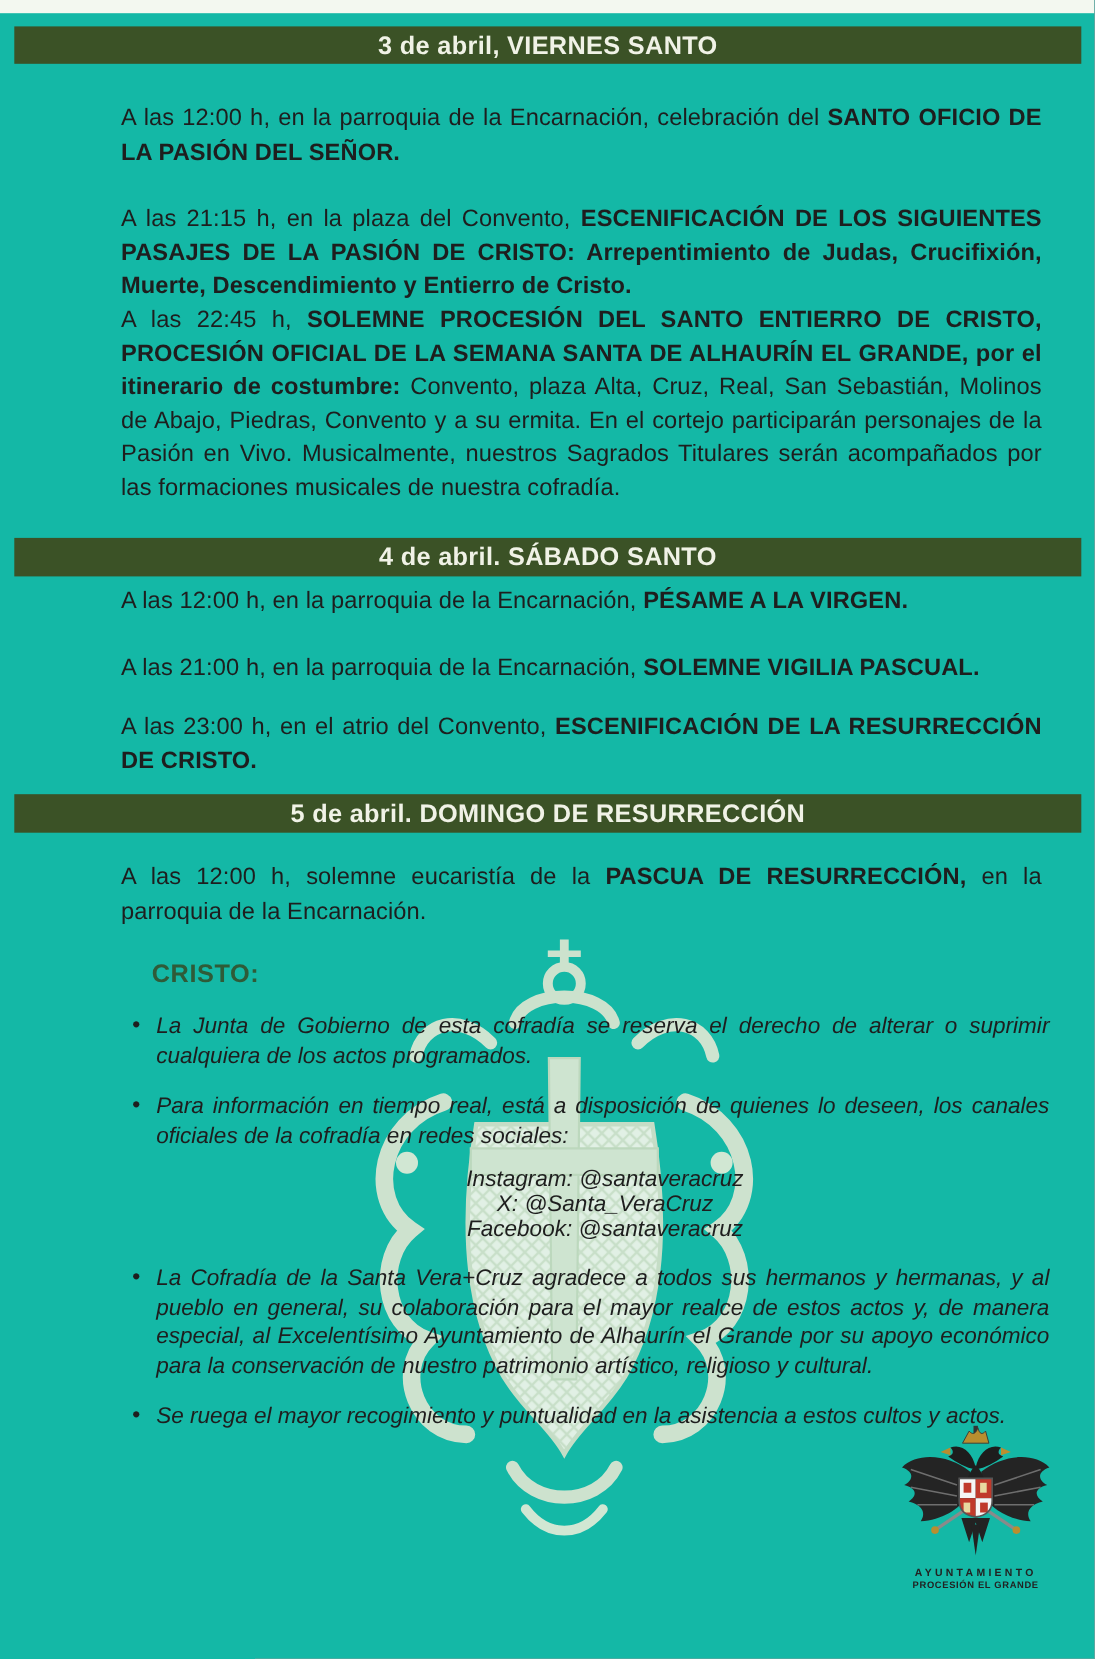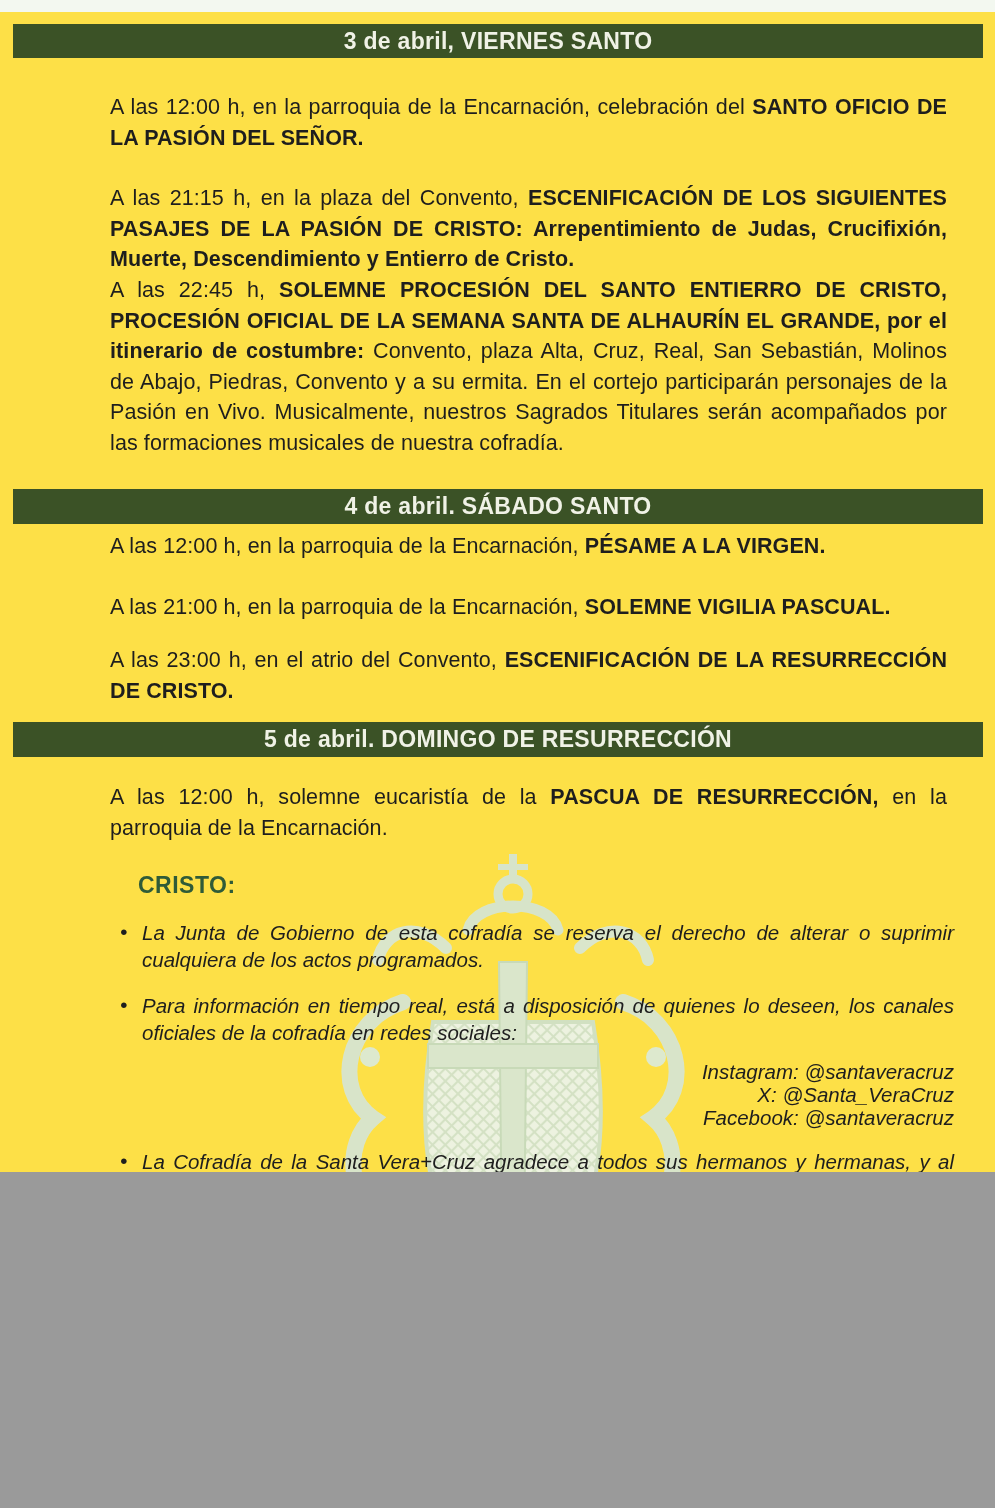--- a/index.html
+++ b/index.html
@@ -1,20 +1,20 @@
 <!DOCTYPE html>
 <html><head>
 <meta charset="utf-8">
 <style>
   html,body{margin:0;padding:0;background:#9a9a9a;}
   .page{
     position:relative;
-    width:995px;height:1172px;
+    width:995px;height:1508px;
     margin:0 auto;
-    background:#fde047;
+    background:#14b8a6;
     overflow:hidden;
     font-family:"Liberation Sans","DejaVu Sans",sans-serif;
     color:#1e1e1e;
   }
   .topstrip{position:absolute;top:0;left:0;width:995px;height:12px;background:#f3f8f0;}
 
   
   .datebar{
     position:absolute;left:13px;width:970px;
     background:#3b5226;color:#f0f2e6;
@@ -44,21 +44,21 @@
     list-style:none;margin:0;padding:0;
   }
   .notes li{
     position:relative;padding-left:26px;margin:0 0 20px 0;
     text-align:justify;font-size:20.5px;line-height:26.5px;font-style:italic;
   }
   .notes li::before{
     content:"\2022";
     position:absolute;left:4px;top:-1px;font-size:21px;
   }
-  .social{margin:14px 0 6px 4px;text-align:right;font-size:20.5px;line-height:23px;}
+  .social{margin:14px 0 6px 4px;text-align:center;font-size:20.5px;line-height:23px;}
 
   
   .wm{position:absolute;left:318px;top:852px;opacity:0.95;}
 
   
   .logo{
     position:absolute;left:92px;top:1320px;
     color:#2d5a2f;
     font-family:"Liberation Serif","DejaVu Serif",serif;
     white-space:nowrap;line-height:1;
@@ -160,23 +160,20 @@
       </div>
     </li>
     <li>
       <span>La Cofradía de la Santa Vera+Cruz agradece a todos sus hermanos y hermanas, y al pueblo en general, su colaboración para el mayor realce de estos actos y, de manera especial, al Excelentísimo Ayuntamiento de Alhaurín el Grande por su apoyo económico para la conservación de nuestro patrimonio artístico, religioso y cultural.</span>
     </li>
     <li>
       <span>Se ruega el mayor recogimiento y puntualidad en la asistencia a estos cultos y actos.</span>
     </li>
   </ul>
 
-  <div class="logo">
-    <span class="lg">S</span><span class="sm">ANTA</span><span class="lg">V</span><span class="sm">ERA</span><span class="plus">+</span><span class="lg">C</span><span class="sm">RUZ</span>
-  </div>
 
   <div class="crest">
     <svg width="150" height="122" viewBox="0 0 150 122" xmlns="http://www.w3.org/2000/svg">
 
       <line x1="38" y1="95" x2="75" y2="70" stroke="#8a8a8a" stroke-width="3"></line>
       <line x1="112" y1="95" x2="75" y2="70" stroke="#8a8a8a" stroke-width="3"></line>
       <circle cx="38" cy="95" r="3.5" fill="#b98e2f"></circle>
       <circle cx="112" cy="95" r="3.5" fill="#b98e2f"></circle>
 
       <path d="M70,42 C50,26 22,24 8,38 C20,42 18,50 10,54 C22,57 22,64 14,69 C27,72 30,80 25,87 C44,86 60,76 68,64 Z" fill="#242424"></path>

